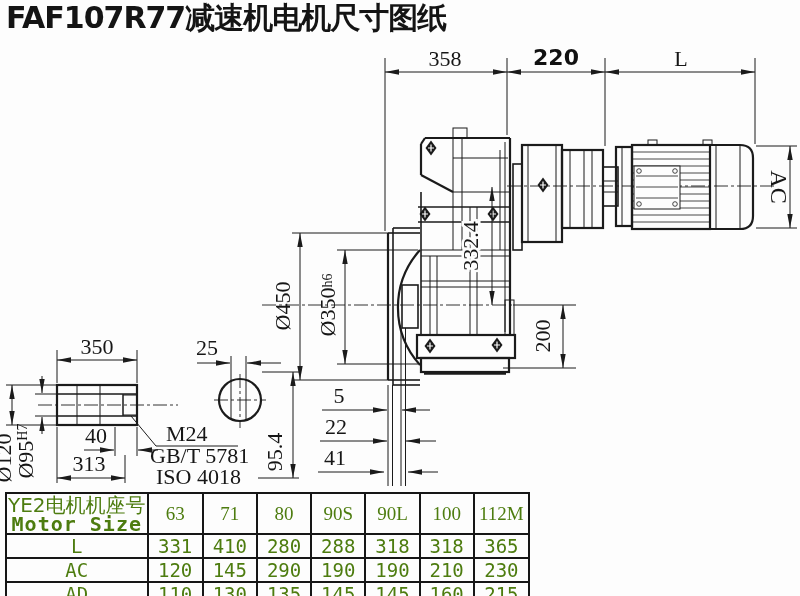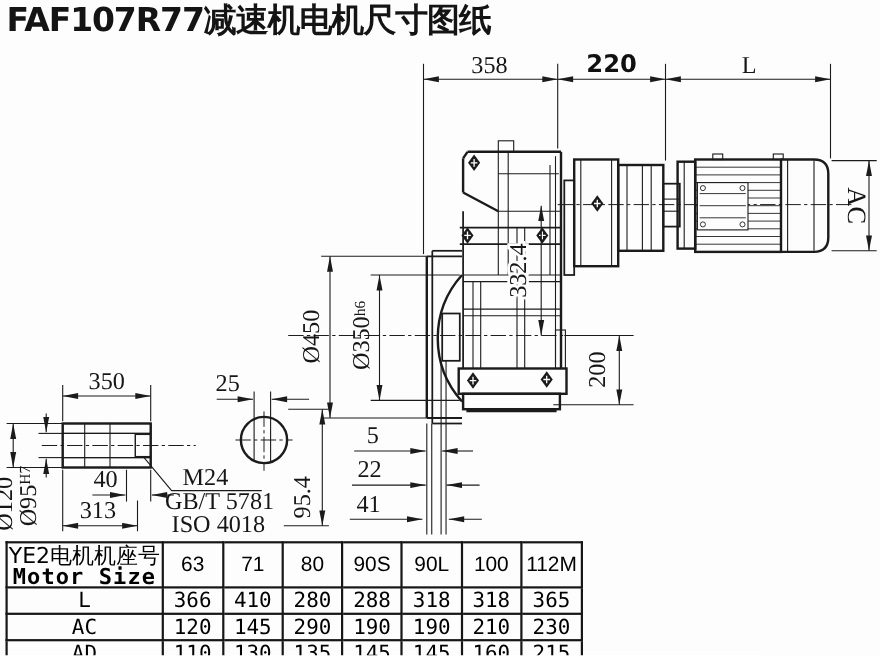--- a/index.html
+++ b/index.html
@@ -20,25 +20,25 @@
   .wf{fill:#fdfdfd}
   .cl{stroke:#1b1b1b;stroke-width:.9;fill:none;stroke-dasharray:14 3 3 3}
   .dim{stroke:#1b1b1b;stroke-width:1;fill:none}
   text.dt{font-family:"Liberation Serif","DejaVu Serif",serif;font-size:22px;fill:#161616;}
   text.dtb{font-family:"DejaVu Sans",sans-serif;font-weight:bold;font-size:22px;fill:#111;}
   .mid{text-anchor:middle}
   .small{font-size:14px}
   .halo{stroke:#fdfdfd;stroke-width:5px;paint-order:stroke;}
   table.tbl{position:absolute;left:5px;top:492px;width:525px;border-collapse:collapse;table-layout:fixed;
         background:#fdfdfd;}
-  .tbl th,.tbl td{border:2px solid #161616;text-align:center;vertical-align:middle;padding:0;color:#000000;}
+  .tbl th,.tbl td{border:2px solid #161616;text-align:center;vertical-align:middle;padding:0;color:#4d7c0f;}
   .tbl .hcn{font-size:20px;font-weight:normal;line-height:21px;font-family:"DejaVu Sans",sans-serif;}
   .tbl .hen{font-size:20px;line-height:17px;font-family:"DejaVu Sans Mono","Liberation Mono",monospace;letter-spacing:1px;}
   .tbl .num{font-size:19px;font-family:"DejaVu Sans Mono","Liberation Mono",monospace;height:21px;}
-  .tbl .colh{font-size:19px;font-family:Liberation Sans, sans-serif;font-weight:normal;}
+  .tbl .colh{font-size:19px;font-family:Liberation Serif, serif;font-weight:normal;}
 </style>
 </head>
 <body>
 
 <div class="page">
 
   <div class="title">FAF107R77减速机电机尺寸图纸</div>
 
 
   <svg class="draw" width="800" height="596" viewBox="0 0 800 596">
@@ -277,21 +277,21 @@
       <th class="colh">63</th>
       <th class="colh">71</th>
       <th class="colh">80</th>
       <th class="colh">90S</th>
       <th class="colh">90L</th>
       <th class="colh">100</th>
       <th class="colh">112M</th>
     </tr>
     <tr>
       <td class="num">L</td>
-      <td class="num">366</td>
+      <td class="num">331</td>
       <td class="num">410</td>
       <td class="num">280</td>
       <td class="num">288</td>
       <td class="num">318</td>
       <td class="num">318</td>
       <td class="num">365</td>
     </tr>
     <tr>
       <td class="num">AC</td>
       <td class="num">120</td>

